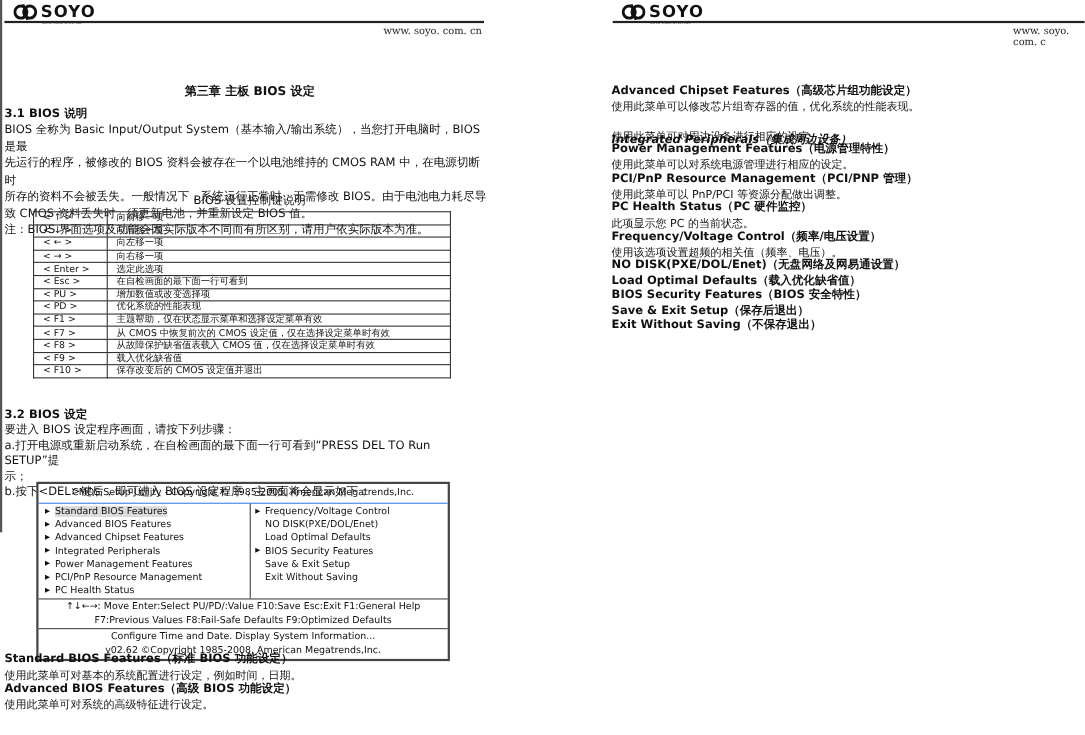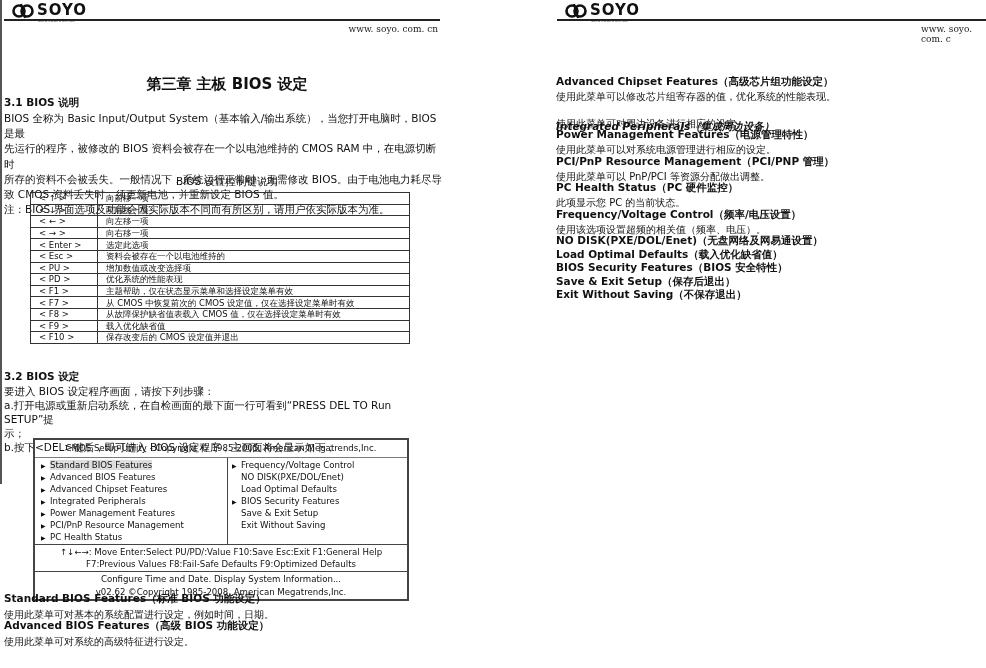--- a/index.html
+++ b/index.html
@@ -10,21 +10,21 @@
   }
   .page { position:absolute; top:0; height:484px; background:#fff; }
   #page-left { left:0; width:450px; border-left:2px solid #555; }
   #page-right { left:540px; width:446px; }
   .logo { position:absolute; top:0; height:22px; display:flex; align-items:center; }
   .logo svg { display:block; }
   .logo-text { font-family:"DejaVu Sans",sans-serif; font-weight:bold; font-size:15px; letter-spacing:1px; color:#111; margin-left:3px; line-height:14px; }
   .logo-sub { font-size:3px; letter-spacing:0.3px; color:#222; margin-left:4px; display:block; }
   .hrule { position:absolute; top:19px; height:2px; background:#222; }
   .url { position:absolute; top:24px; font-family:"DejaVu Serif","Liberation Serif",serif; font-size:9px; color:#222; }
-  .chapter-title { position:absolute; top:75px; left:0; width:450px; text-align:center; font-weight:bold; font-size:15px; }
+  .chapter-title { position:absolute; top:75px; left:0; width:450px; text-align:center; font-weight:bold; font-size:11px; }
   .sec-heading { position:absolute; left:2px; font-weight:bold; font-size:10.5px; }
   .para { position:absolute; left:2px; width:440px; font-size:10.5px; line-height:15.2px; }
   .caption { position:absolute; top:175px; left:0; width:450px; text-align:center; font-size:10.5px; }
   table.keys { position:absolute; left:28px; top:192px; width:380px; border-collapse:collapse; font-size:8.5px; }
   table.keys td { border:1px solid #333; height:10.6px; padding:0 0 0 8px; line-height:10px; }
   table.keys td.k { width:58px; }
   .bios { position:absolute; left:31px; top:438px; width:372px; border:2px solid #444; font-family:"DejaVu Sans",sans-serif; font-size:8.6px; }
   .bios .hdr { text-align:center; height:17px; line-height:17px; border-bottom:1px solid #3b82f6; }
   .bios .menus { display:flex; border-bottom:1px solid #444; }
   .bios .col { padding:1px 0 1px 6px; }
@@ -85,21 +85,21 @@
       <tr>
           <td class="k">&lt; → &gt;</td>
           <td>向右移一项</td>
         </tr>
       <tr>
           <td class="k">&lt; Enter &gt;</td>
           <td>选定此选项</td>
         </tr>
       <tr>
           <td class="k">&lt; Esc &gt;</td>
-          <td>资料会被存在一个以电池维持的</td>
+          <td>在自检画面的最下面一行可看到</td>
         </tr>
       <tr>
           <td class="k">&lt; PU &gt;</td>
           <td>增加数值或改变选择项</td>
         </tr>
       <tr>
           <td class="k">&lt; PD &gt;</td>
           <td>优化系统的性能表现</td>
         </tr>
       <tr>

